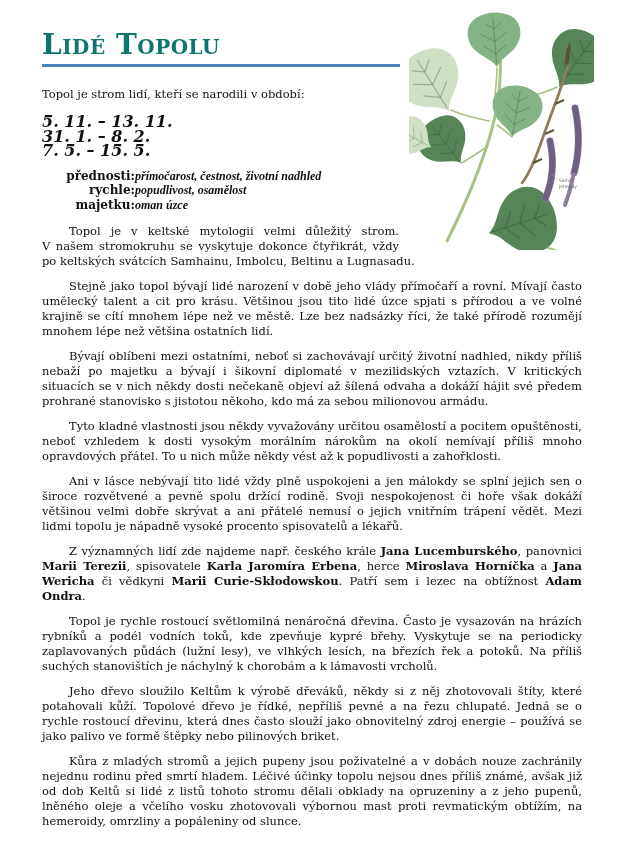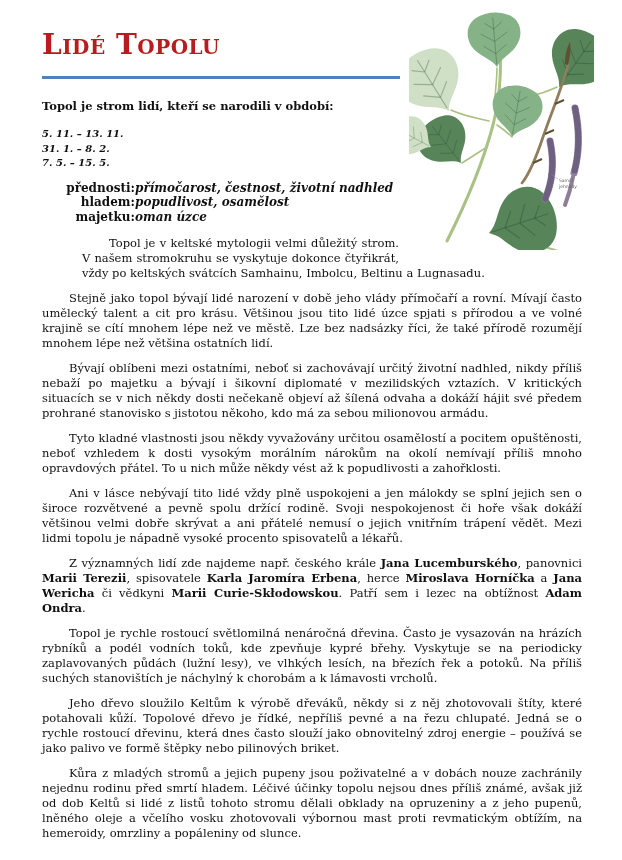--- a/index.html
+++ b/index.html
@@ -22,42 +22,42 @@
     padding: 0;
   }
   h1.title {
     margin: 25px 0 0 0;
     width: 358px;
     font-size: 28px;
     line-height: 30px;
     font-weight: bold;
     font-variant: small-caps;
     letter-spacing: 0.5px;
-    color: #b91c1c;
+    color: #0f766e;
     border-bottom: 3px solid var(--accent, #4f81bd);
-    padding-bottom: 16px;
+    padding-bottom: 4px;
   }
-  p.intro { margin: 20px 0 0 0; font-weight: bold; }
+  p.intro { margin: 20px 0 0 0; }
   .dates {
     margin: 13px 0 0 0;
     font-weight: bold;
     font-style: italic;
-    font-size: 10px;
+    font-size: 16px;
     line-height: 14.5px;
   }
   .traits { margin: 10px 0 0 0; font-size: 12px; line-height: 14.5px; }
   .trait-row { white-space: nowrap; }
   .trait-label { display: inline-block; width: 93px; font-weight: bold; text-align: right; }
-  .trait-value { font-weight: bold; font-style: italic; }
+  .trait-value { font-weight: bold; font-style: italic; font-family: Liberation Serif, serif; }
   .para {
     margin: 10px 0 0 0;
     text-align: justify;
     text-indent: 27px;
   }
-  .para.p1 { margin-top: 12px; text-indent: 0; margin-left: 40px; }
+  .para.p1 { margin-top: 12px; text-indent: 0; }
   .p1-line1 { text-align: justify; text-align-last: justify; text-indent: 27px; }
   .p1-rest  { text-align: justify; text-indent: 0; }
   .para b { font-weight: bold; }
 
   
   .leaf-dark  { fill: var(--leaf_dark); }
   .leaf-mid   { fill: var(--leaf_mid); }
   .leaf-light { fill: var(--leaf_light); }
   .stem-stroke { stroke: var(--stem); }
   .twig-stroke { stroke: var(--twig); }
@@ -138,21 +138,21 @@
     <div>5. 11. – 13. 11.</div>
     <div>31. 1. – 8. 2.</div>
     <div>7. 5. – 15. 5.</div>
   </div>
 
   <div class="traits">
     <div class="trait-row">
       <span class="trait-label">přednosti:</span><span class="trait-value">přímočarost, čestnost, životní nadhled</span>
     </div>
     <div class="trait-row">
-      <span class="trait-label">hladem:</span><span class="trait-value">popudlivost, osamělost</span>
+      <span class="trait-label">rychle:</span><span class="trait-value">popudlivost, osamělost</span>
     </div>
     <div class="trait-row">
       <span class="trait-label">majetku:</span><span class="trait-value">oman úzce</span>
     </div>
   </div>
 
   <div class="para p1">
     <div class="p1-line1">Topol je v keltské mytologii velmi důležitý strom.</div>
     <div class="p1-rest">V našem stromokruhu se vyskytuje dokonce čtyřikrát, vždy po keltských svátcích Samhainu, Imbolcu, Beltinu a Lugnasadu.</div>
   </div>

